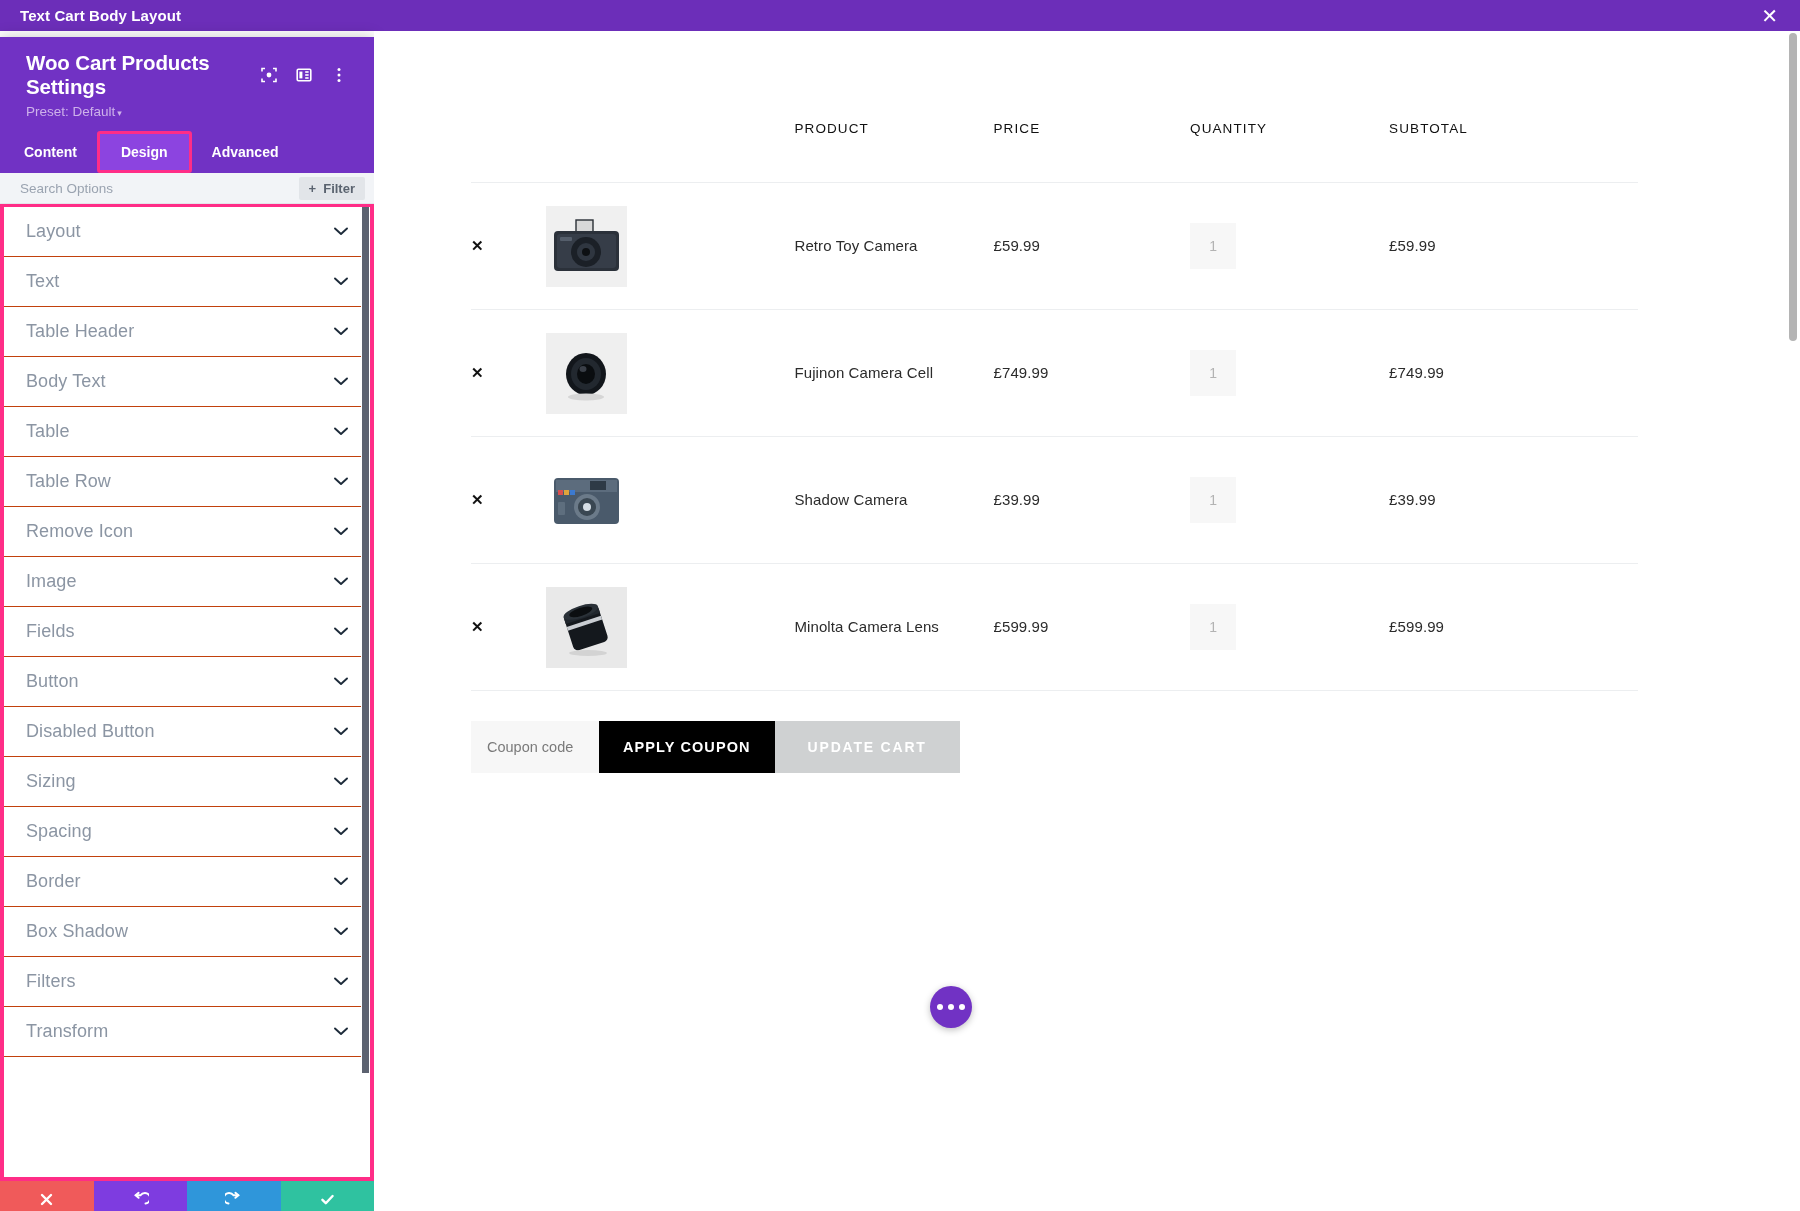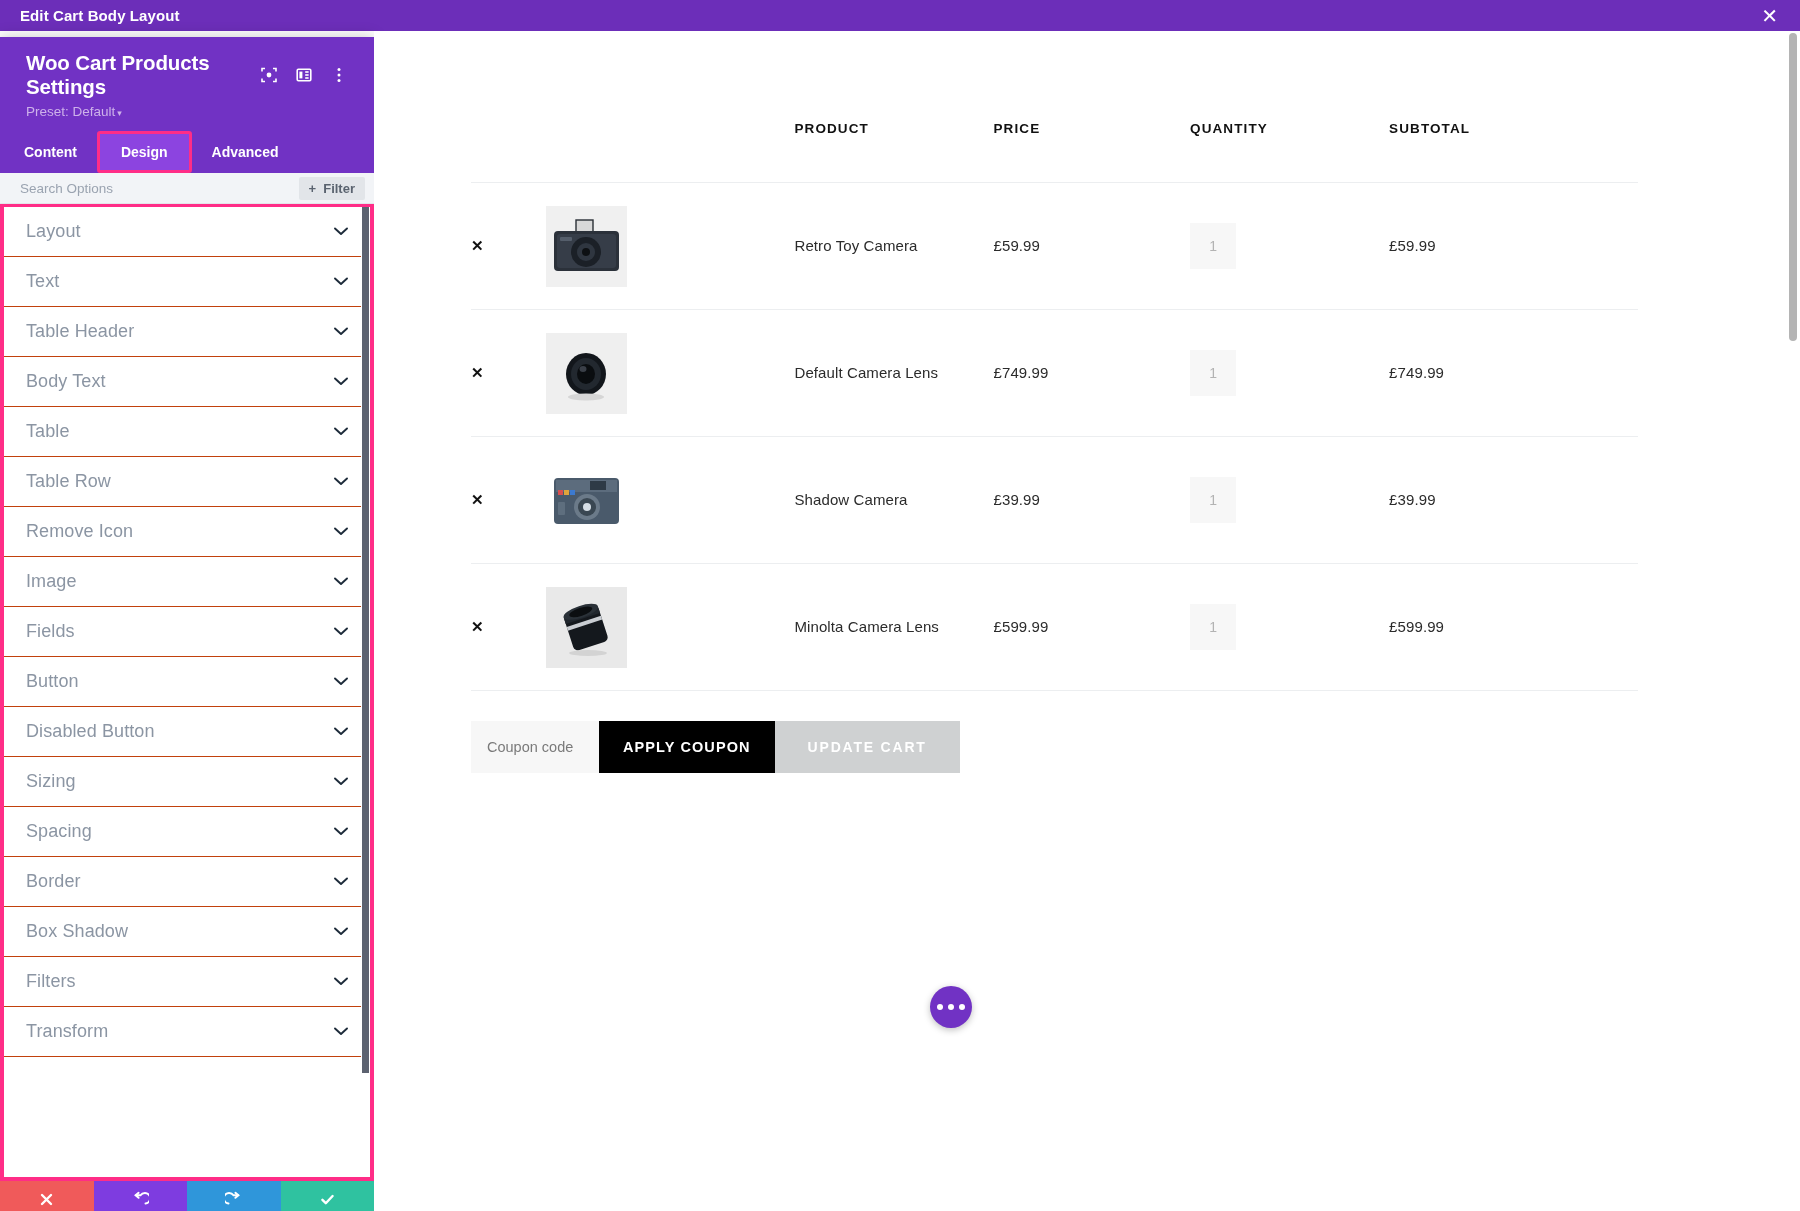--- a/index.html
+++ b/index.html
@@ -130,21 +130,21 @@
   }
   #cart {
     position: absolute; top: 0; left: 0; width: 1396px; height: 100%;
   }
   table.cart {
     position: absolute; left: 97px; top: 90px; width: 1167px;
     border-collapse: collapse;
     font-family: "Liberation Sans", sans-serif;
   }
   table.cart th {
-    text-align: left; font-size: 13.5px; font-weight: bold; color: #111;
+    text-align: left; font-size: 13.5px; font-weight: normal; color: #111;
     letter-spacing: 1.1px; padding: 0 0 46px 0; border-bottom: 1px solid #eceef0;
   }
   .c-remove { width: 60px; }
   .c-thumb  { width: 200px; }
   .c-name   { width: 160px; }
   .c-price  { width: 158px; }
   .c-qty    { width: 160px; }
   .c-sub    { width: 200px; }
 
   table.cart td {
@@ -206,21 +206,21 @@
   }
   #page-scroll-thumb {
     position: absolute; right: 3px; top: 2px; width: 8px; height: 308px;
     background: #b4b4b4; border-radius: 4px;
   }
 </style>
 </head>
 <body>
 
 <div id="edit-bar">
-  <span class="title">Edit Cart Body Layout</span>
+  <span class="title">Text Cart Body Layout</span>
   <span class="close">✕</span>
 </div>
 
 <div id="panel">
 
   <div id="panel-header">
     <div class="panel-title-row">
       <span class="panel-title">Woo Cart Products Settings</span>
       <span class="hdr-icons">
         <span class="hdr-icon">
@@ -462,21 +462,21 @@
                 <rect width="81" height="81" fill="#efefef"></rect>
                 <ellipse cx="40" cy="41" rx="20" ry="21" fill="#12161b"></ellipse>
                 <ellipse cx="40" cy="41" rx="15" ry="16" fill="#22282f"></ellipse>
                 <ellipse cx="40" cy="41" rx="9" ry="10" fill="#0a0d10"></ellipse>
                 <ellipse cx="37" cy="36" rx="3.5" ry="3" fill="#4e5661" opacity=".7"></ellipse>
                 <ellipse cx="40" cy="64" rx="18" ry="3.5" fill="#d6d6d6"></ellipse>
               </svg>
             </span>
           </td>
           <td>
-            <span class="pname">Default Camera Lens</span>
+            <span class="pname">Fujinon Camera Cell</span>
           </td>
           <td>
             <span class="pprice">£749.99</span>
           </td>
           <td>
             <div class="qtybox">1</div>
           </td>
           <td>
             <span class="psub">£749.99</span>
           </td>

